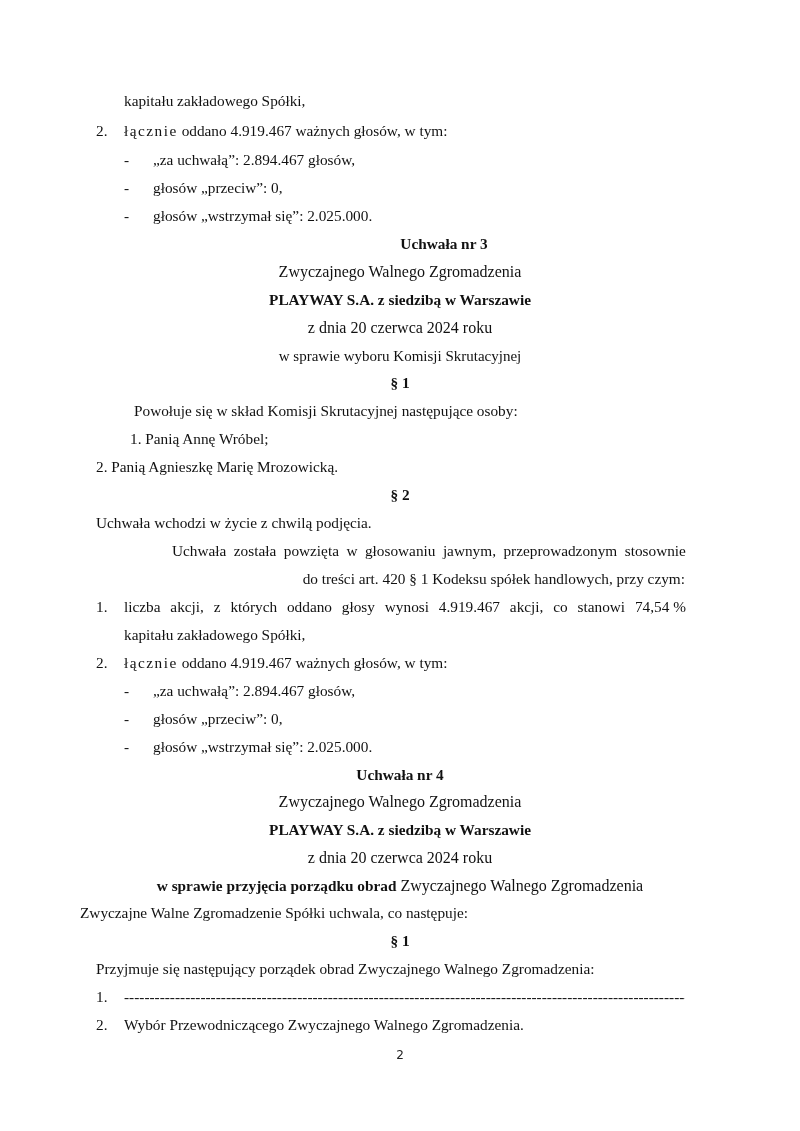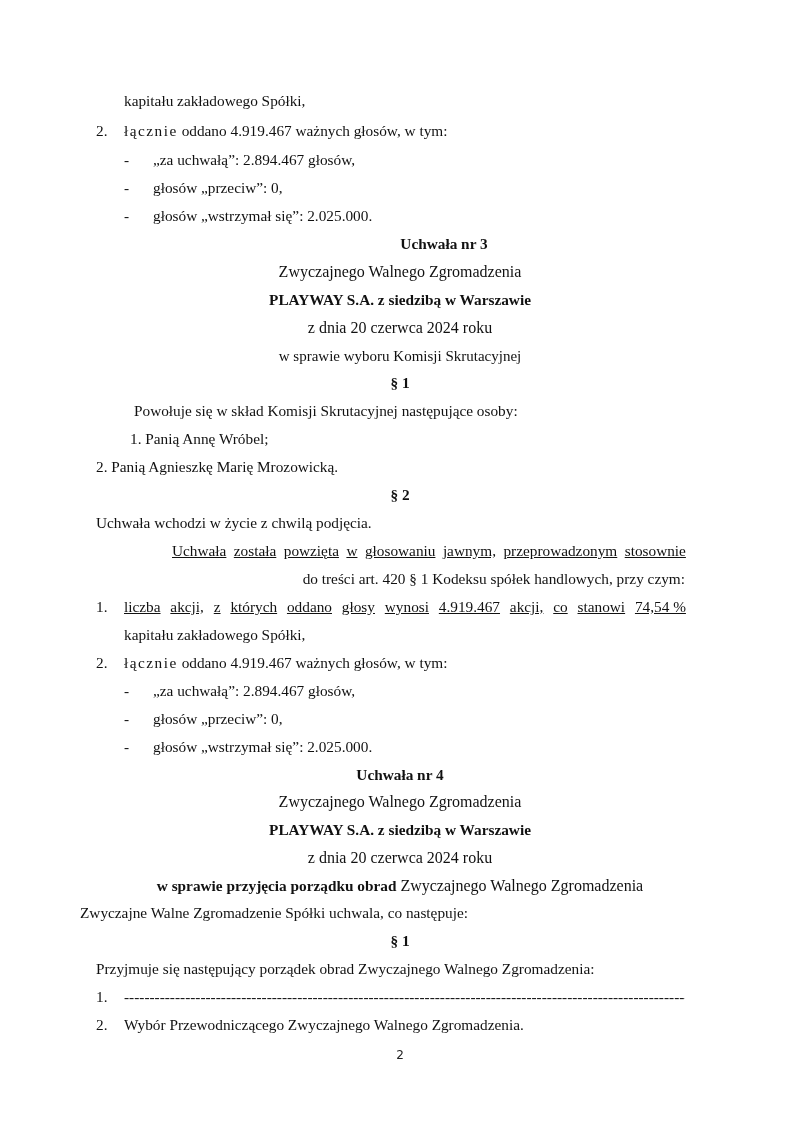--- a/index.html
+++ b/index.html
@@ -16,21 +16,21 @@
   .center { left: 0; width: 800px; text-align: center; }
   .bold { font-weight: bold; }
   .dash-fill { display: flex; flex-direction: column; }
   .dash-fill .txt { flex: 0 0 auto; }
   .dash-fill .fill { flex: 1 1 auto; overflow: hidden; white-space: nowrap; }
   .spaced { letter-spacing: 1.5px; }
   .pagenum {
     position: absolute; left: 0; width: 800px; top: 1048px; text-align: center;
     font-family: "DejaVu Sans", sans-serif; font-size: 12px; color: #222;
   }
-  .justify-line { display: flex; justify-content: space-between; text-decoration: underline; }
+  .justify-line { display: flex; justify-content: space-between; }
 </style>
 </head>
 <body>
 
 <div class="page">
 
   <div class="line dash-fill" style="left:124px; width:562px; top:91px;">
     <span class="txt">kapitału zakładowego Spółki,</span>
       <span class="fill">--------------------------------------------------------------------------------------------------------------------------------------------------------------------------------------------------------</span>
   </div>

